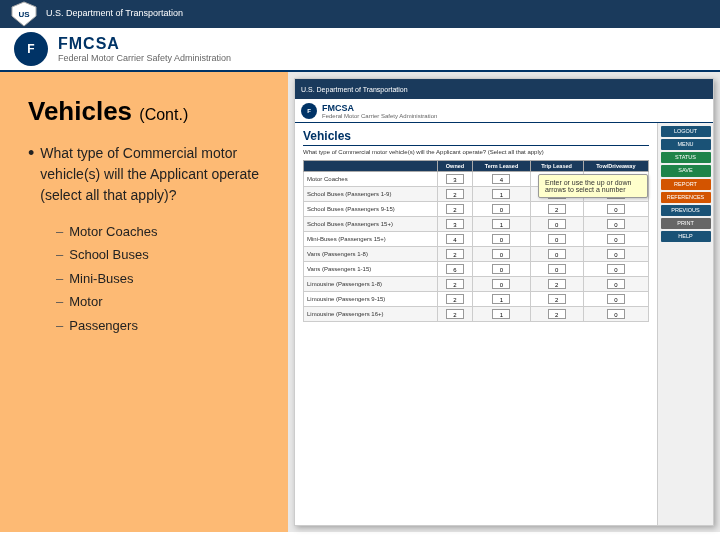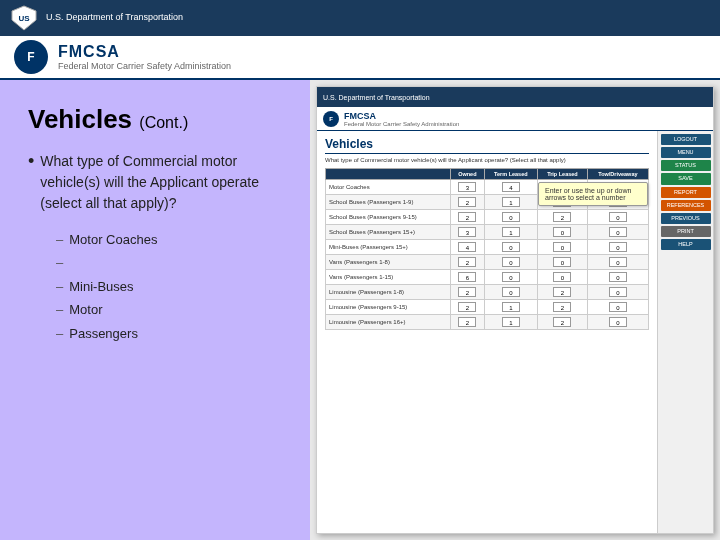--- a/index.html
+++ b/index.html
@@ -8,21 +8,21 @@
       background: #fff;
       width: 720px;
       height: 540px;
       overflow: hidden;
       position: relative;
     }
 
     
     .top-bar {
       background: #1a3a5c;
-      height: 36px;
+      height: 28px;
       display: flex;
       align-items: center;
       padding: 0 10px;
     }
     .top-bar-logo {
       display: flex;
       align-items: center;
       gap: 8px;
     }
     .top-bar-shield {
@@ -74,23 +74,23 @@
 
     
     .main-content {
       display: flex;
       flex-direction: row;
       height: calc(540px - 80px);
     }
 
     
     .left-panel {
-      width: 310px;
+      width: 288px;
       padding: 24px 28px;
-      background: #c4b5fd;
+      background: #fdba74;
     }
     .page-title {
       font-size: 26px;
       font-weight: bold;
       color: #000;
       margin-bottom: 16px;
     }
     .page-title span.cont {
       font-size: 16px;
       font-weight: normal;
@@ -329,20 +329,21 @@
       <span class="bullet">•</span>
       <span>What type of Commercial motor vehicle(s) will the Applicant operate (select all that apply)?</span>
     </div>
     <div class="list-items">
       <div class="list-item">
         <span class="dash">–</span>
         <span>Motor Coaches</span>
       </div>
       <div class="list-item">
         <span class="dash">–</span>
+        <span>School Buses</span>
       </div>
       <div class="list-item">
         <span class="dash">–</span>
         <span>Mini-Buses</span>
       </div>
       <div class="list-item">
         <span class="dash">–</span>
         <span>Motor</span>
       </div>
       <div class="list-item">

